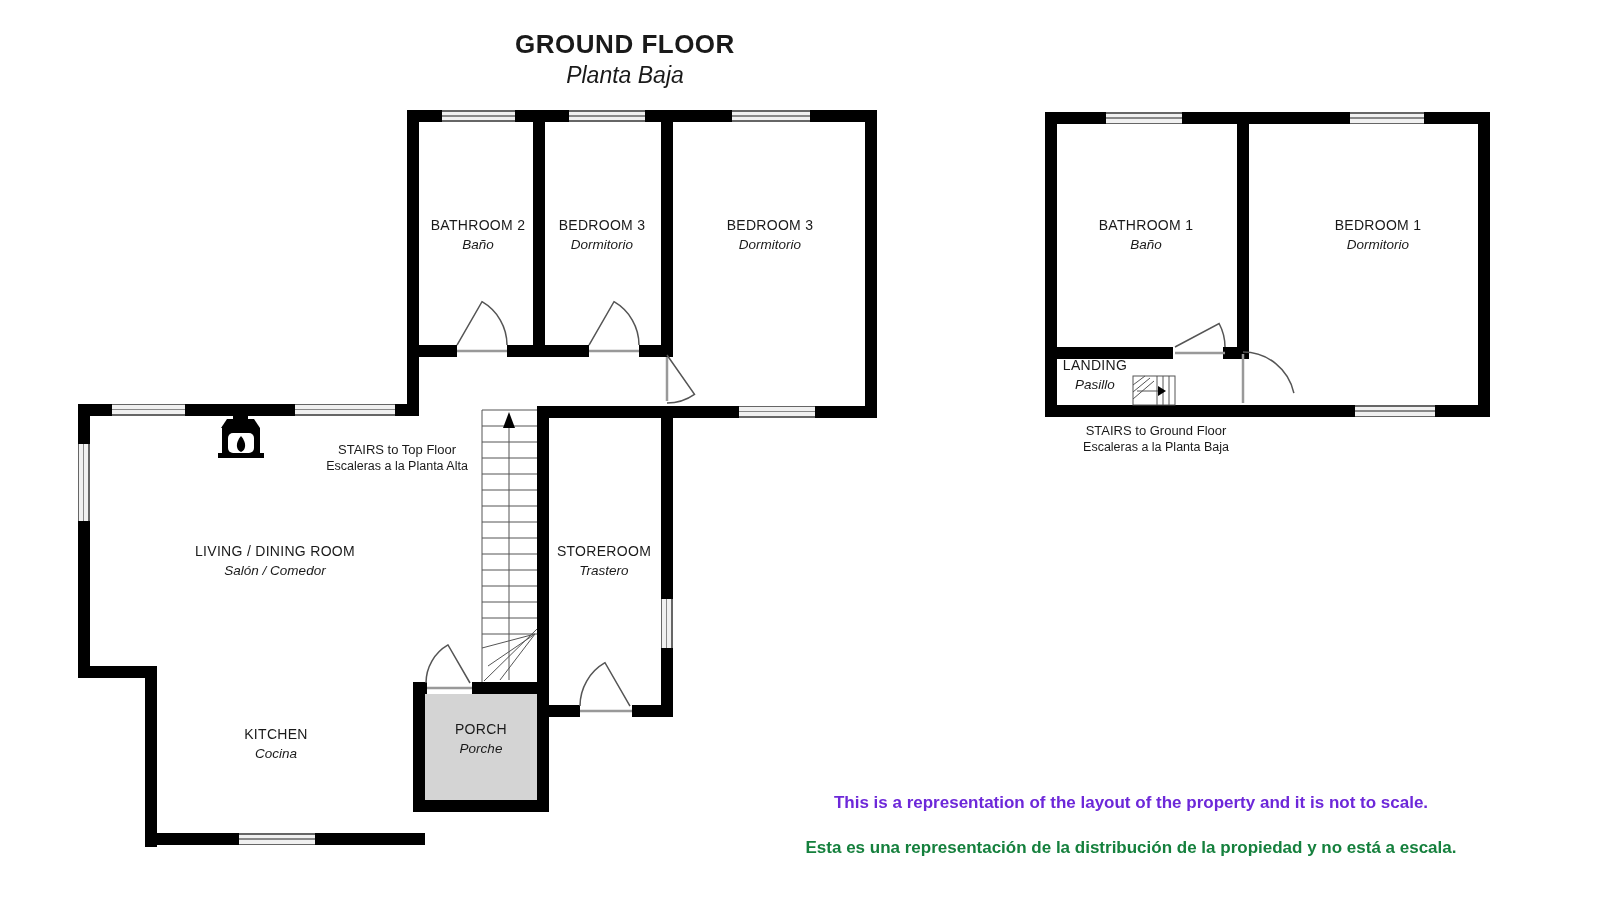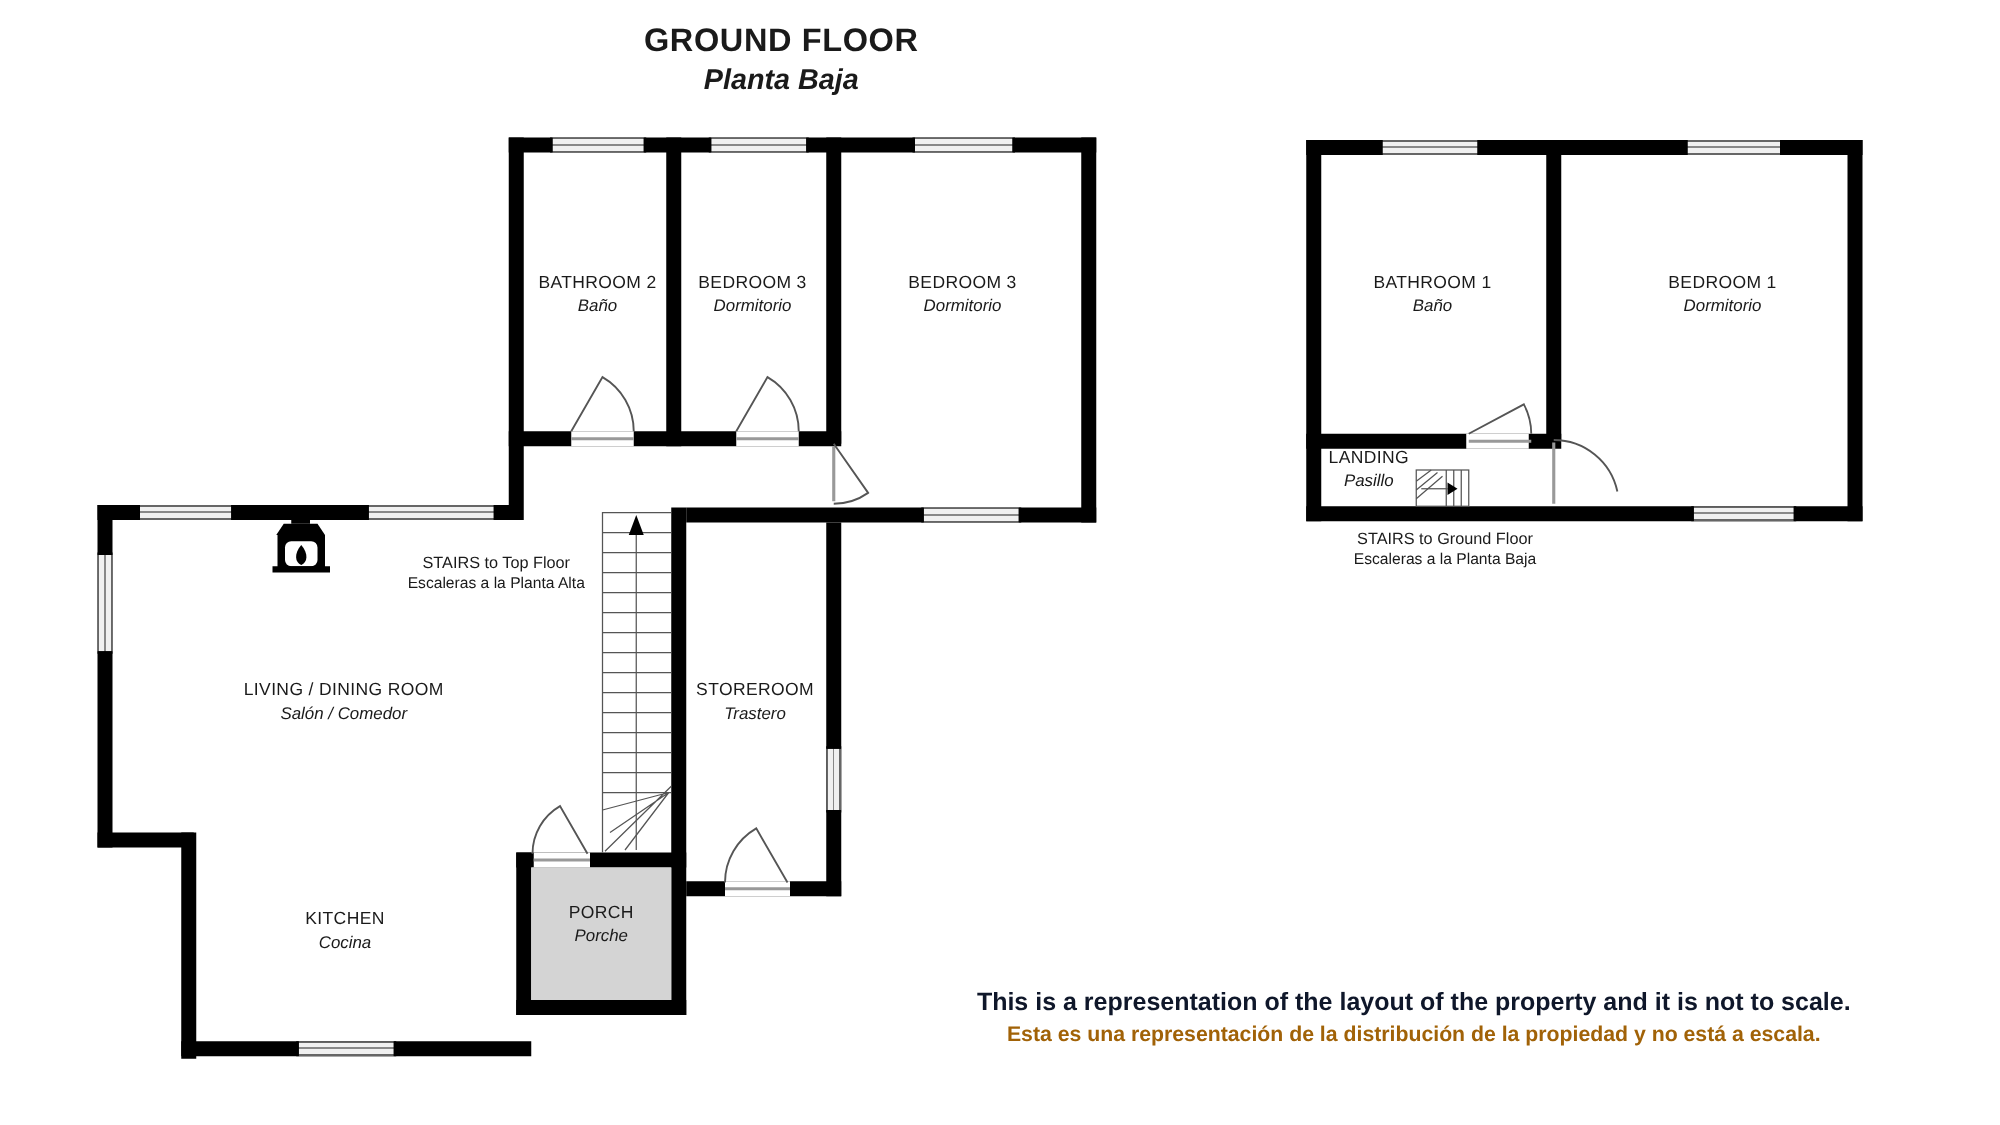--- a/index.html
+++ b/index.html
@@ -7,38 +7,38 @@
          font-family:"Liberation Sans", sans-serif;color:#1a1a1a;}
   .wall{position:absolute;background:#000;}
   .gap{position:absolute;background:#fff;}
   .win{position:absolute;border-left:2px solid #000;border-right:2px solid #000;box-sizing:border-box;}
   .win-h{background:linear-gradient(to bottom,#666 0,#666 1.5px,#f0f0f0 1.5px,#f0f0f0 5px,#888 5px,#888 6.5px,#f0f0f0 6.5px,#f0f0f0 10.5px,#666 10.5px,#666 12px);}
   .win-v{border-left:none;border-right:none;border-top:2px solid #000;border-bottom:2px solid #000;
          background:linear-gradient(to right,#666 0,#666 1.5px,#f0f0f0 1.5px,#f0f0f0 5px,#888 5px,#888 6.5px,#f0f0f0 6.5px,#f0f0f0 10.5px,#666 10.5px,#666 12px);}
   .porch-fill{position:absolute;background:#d4d4d4;}
   .floor-title{position:absolute;text-align:center;}
   .floor-title .t1{font-size:26px;font-weight:bold;letter-spacing:.5px;line-height:32px;}
-  .floor-title .t2{font-size:23px;font-weight:bold;font-style:italic;line-height:30px;}
+  .floor-title .t2{font-size:23px;font-weight:normal;font-style:italic;line-height:30px;}
   .room-label{position:absolute;transform:translateX(-50%);text-align:center;white-space:nowrap;}
   .room-label .nm{font-size:14px;letter-spacing:.3px;line-height:20px;}
   .room-label .sub{font-size:13.5px;font-style:italic;line-height:20px;}
   .small-label{position:absolute;transform:translateX(-50%);text-align:center;white-space:nowrap;}
   .small-label .nm{font-size:13px;line-height:16px;}
   .small-label .sub{font-size:12.5px;line-height:16px;}
   .disclaimer{position:absolute;left:769px;top:790px;width:724px;text-align:center;font-weight:bold;}
-  .disclaimer .d1{font-size:20px;line-height:25px;color:#0f172a;}
+  .disclaimer .d1{font-size:17px;line-height:25px;color:#6d28d9;}
   .disclaimer .d2{font-size:17px;line-height:25px;}
   svg{position:absolute;left:0;top:0;}
 </style>
 </head>
 <body>
 
 <div id="stage">
 
-  <div class="floor-title" style="left:375px;top:16px;width:500px;">
+  <div class="floor-title" style="left:375px;top:28px;width:500px;">
     <div class="t1">GROUND FLOOR</div>
     <div class="t2">Planta Baja</div>
   </div>
 
   <div class="wall" style="left:407px;top:110px;width:470px;height:12px"></div>
   <div class="wall" style="left:407px;top:110px;width:12px;height:306px"></div>
   <div class="wall" style="left:533px;top:110px;width:12px;height:247px"></div>
   <div class="wall" style="left:661px;top:110px;width:12px;height:245px"></div>
   <div class="wall" style="left:865px;top:110px;width:12px;height:308px"></div>
   <div class="wall" style="left:407px;top:345px;width:266px;height:12px"></div>
@@ -178,16 +178,16 @@
     <div class="nm" style="line-height:19px">LANDING</div>
     <div class="sub" style="line-height:19px">Pasillo</div>
   </div>
   <div class="small-label" style="left:1156px;top:423px">
     <div class="nm">STAIRS to Ground Floor</div>
     <div class="sub">Escaleras a la Planta Baja</div>
   </div>
 
   <div class="disclaimer">
     <div class="d1">This is a representation of the layout of the property and it is not to scale.</div>
-    <div class="d2" id="disclaimer-es" style="color: #a16207;">Esta es una representación de la distribución de la propiedad y no está a escala.</div>
+    <div class="d2" id="disclaimer-es" style="color: #15803d; margin-top: 20px;">Esta es una representación de la distribución de la propiedad y no está a escala.</div>
   </div>
 
 </div>
 
 </body></html>

